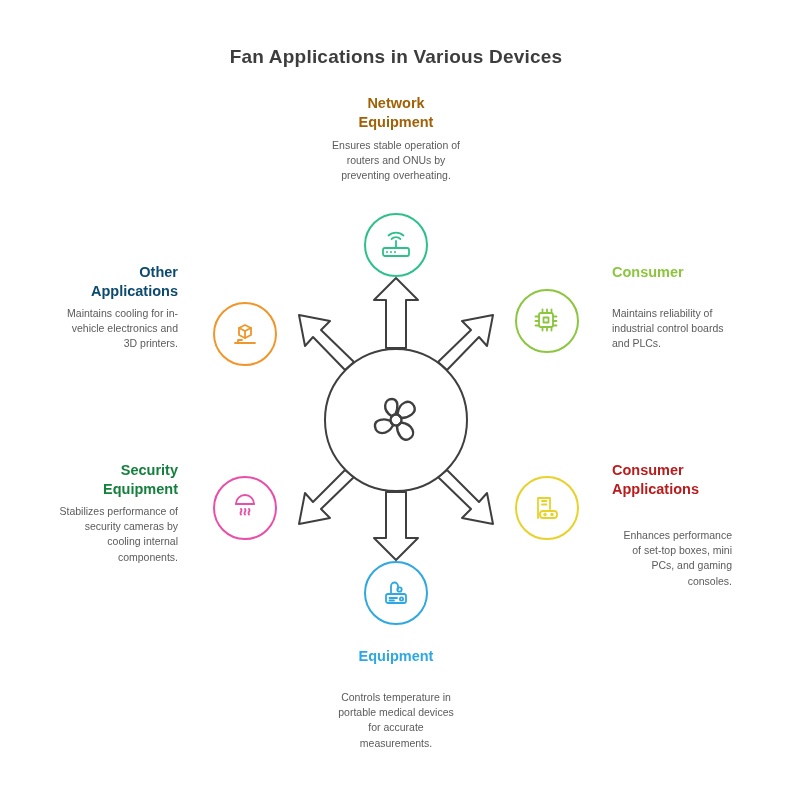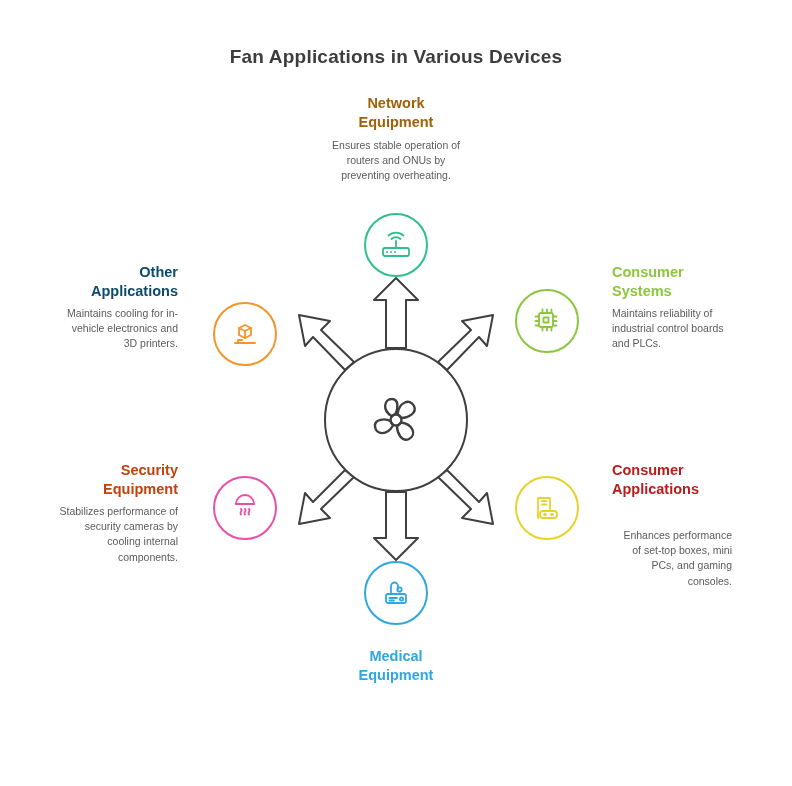--- a/index.html
+++ b/index.html
@@ -137,21 +137,20 @@
         <line x1="16" y1="24" x2="16" y2="24.2"></line>
         <line x1="17" y1="13" x2="17" y2="20"></line>
         <path d="M12.5 11 A 6.5 6.5 0 0 1 21.5 11"></path>
         <path d="M9.5 7.5 A 11 11 0 0 1 24.5 7.5"></path>
       </g>
     </svg>
   </div>
 
   <div class="label txt-left" style="left:612px; top:263px; width:170px; color:#8cc63e;">
     <div>Consumer</div>
-    <div>Systems</div>
   </div>
   <div class="desc txt-left" style="left:612px; top:306px; width:120px;">Maintains reliability of industrial control boards and PLCs.</div>
   <div class="node" style="left:515px; top:289px; border-color:#8cc63e;">
     <svg width="34" height="34" viewBox="0 0 34 34" xmlns="http://www.w3.org/2000/svg">
       <g fill="none" stroke="#8cc63e" stroke-width="1.8" stroke-linecap="round" stroke-linejoin="round">
         <rect x="9" y="9" width="14" height="14" rx="2"></rect>
         <rect x="13.5" y="13.5" width="5" height="5"></rect>
         <line x1="12.5" y1="9" x2="12.5" y2="5.5"></line>
         <line x1="17" y1="9" x2="17" y2="5.5"></line>
         <line x1="21.5" y1="9" x2="21.5" y2="5.5"></line>
@@ -181,37 +180,37 @@
         <line x1="12" y1="13.5" x2="16.5" y2="13.5"></line>
         <rect x="10" y="20" width="17" height="7" rx="3"></rect>
         <line x1="14" y1="23.5" x2="16" y2="23.5"></line>
         <line x1="15" y1="22.5" x2="15" y2="24.5"></line>
         <circle cx="22" cy="23.5" r="0.9"></circle>
       </g>
     </svg>
   </div>
 
   <div class="label txt-center" style="left:311px; top:647px; width:170px; color:#2fa8e0;">
-    <div>Medical</div>
     <div>Equipment</div>
   </div>
+  <div class="desc txt-center" style="left:331px; top:690px; width:130px;">Controls temperature in portable medical devices for accurate measurements.</div>
   <div class="node" style="left:364px; top:561px; border-color:#2fa8e0;">
     <svg width="34" height="34" viewBox="0 0 34 34" xmlns="http://www.w3.org/2000/svg">
       <g fill="none" stroke="#2fa8e0" stroke-width="1.8" stroke-linecap="round" stroke-linejoin="round">
         <rect x="7" y="18" width="20" height="9" rx="2"></rect>
         <line x1="10.5" y1="22" x2="18" y2="22"></line>
         <line x1="10.5" y1="24.5" x2="15" y2="24.5"></line>
         <circle cx="22.5" cy="23" r="1.6"></circle>
         <path d="M12 18 L12 10 A 3.5 3.5 0 0 1 19 10 L19 13"></path>
         <circle cx="20.5" cy="13.5" r="2.2"></circle>
       </g>
     </svg>
   </div>
 
-  <div class="label txt-right" style="left:20px; top:461px; width:158px; color:#c2410c;">
+  <div class="label txt-right" style="left:20px; top:461px; width:158px; color:#15803d;">
     <div>Security</div>
     <div>Equipment</div>
   </div>
   <div class="desc txt-right" style="left:58px; top:504px; width:120px;">Stabilizes performance of security cameras by cooling internal components.</div>
   <div class="node" style="left:213px; top:476px; border-color:#e84fa8;">
     <svg width="34" height="34" viewBox="0 0 34 34" xmlns="http://www.w3.org/2000/svg">
       <g fill="none" stroke="#e84fa8" stroke-width="1.8" stroke-linecap="round" stroke-linejoin="round">
         <path d="M8 13 A 9 9 0 0 1 26 13 Z"></path>
         <line x1="8" y1="13" x2="26" y2="13"></line>
         <path d="M13 18 c 2 2, -2 3.5, 0 5.5"></path>

